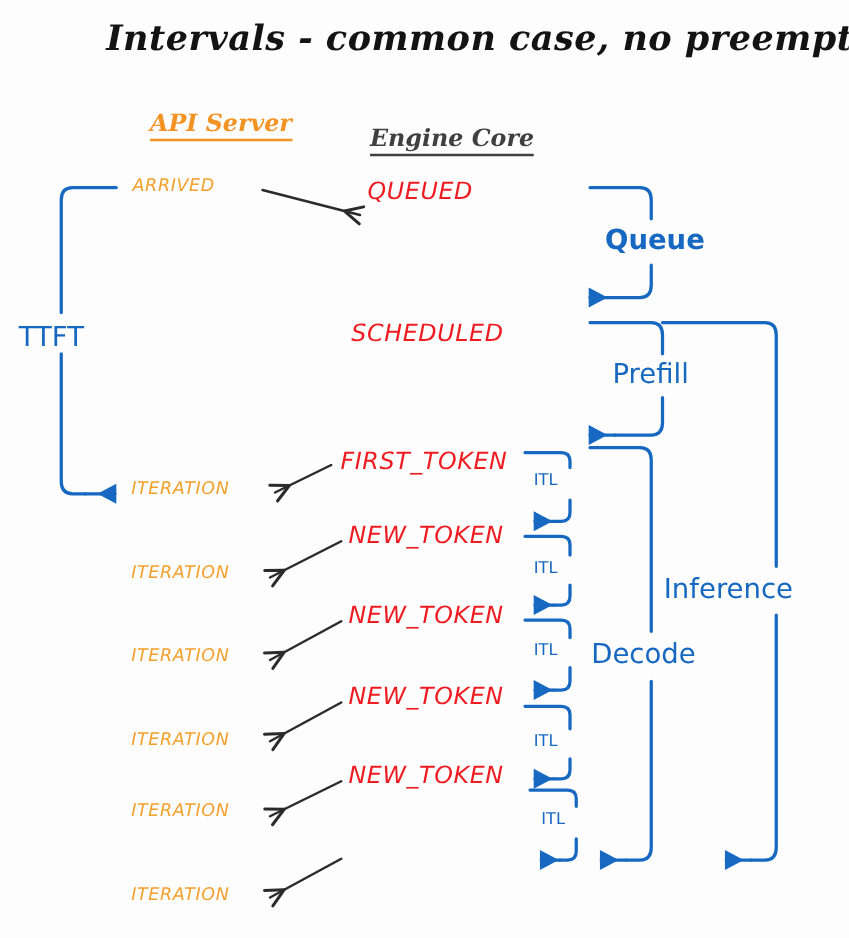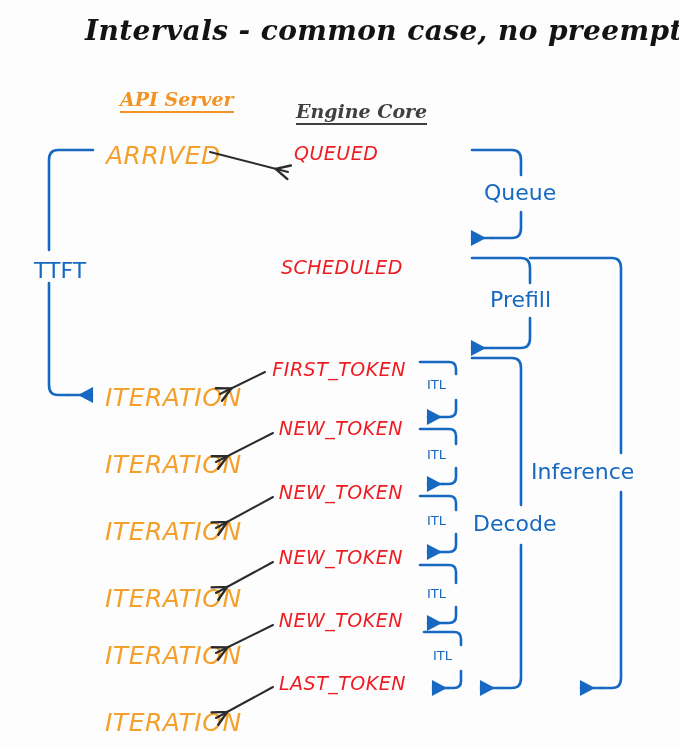--- a/index.html
+++ b/index.html
@@ -34,21 +34,21 @@
     padding-bottom:1px;
     margin-left:16px;
   }
   .colhead.api{ left:104px; top:88px; color:#F29323; }
   .colhead.engine{ left:280px; top:100px; color:#404040; }
 
   .api-state{
     position:absolute;
     font-family:"DejaVu Sans", sans-serif;
     font-style:italic;
-    font-size:25px;
+    font-size:14px;
     color:#F4A02C;
     white-space:nowrap;
     letter-spacing:.5px;
   }
   .engine-state{
     position:absolute;
     font-family:"DejaVu Sans", sans-serif;
     font-style:italic;
     font-size:19px;
     color:#EE1B21;
@@ -90,24 +90,23 @@
   <div class="api-state" style="left:105px; top:641px;">ITERATION</div>
   <div class="api-state" style="left:105px; top:708px;">ITERATION</div>
 
   <div class="engine-state" style="left:294px; top:142px;">QUEUED</div>
   <div class="engine-state rt" style="left:203px; top:358px; width:203px;">FIRST_TOKEN</div>
   <div class="engine-state" style="left:281px; top:256px;">SCHEDULED</div>
   <div class="engine-state rt" style="left:203px; top:417px; width:200px;">NEW_TOKEN</div>
   <div class="engine-state rt" style="left:203px; top:481px; width:200px;">NEW_TOKEN</div>
   <div class="engine-state rt" style="left:203px; top:546px; width:200px;">NEW_TOKEN</div>
   <div class="engine-state rt" style="left:203px; top:609px; width:200px;">NEW_TOKEN</div>
-  <div class="engine-state rt" style="left:203px; top:672px; width:203px;">LAST_TOKEN</div>
 
-  <div class="bluelabel" style="left:34px;  top:258px;">TTFT</div>
-  <div class="bluelabel" style="left:484px; top:180px;">Queue</div>
+  <div class="bluelabel" style="left:15px;  top:258px;">TTFT</div>
+  <div class="bluelabel" style="left:484px; top:180px;font-weight:bold;">Queue</div>
   <div class="bluelabel" style="left:490px; top:287px;text-align:right;">Prefill</div>
   <div class="bluelabel" style="left:473px; top:511px;">Decode</div>
   <div class="bluelabel" style="left:531px; top:459px;">Inference</div>
 
   <div class="bluelabel small" style="left:427px; top:377px;">ITL</div>
   <div class="bluelabel small" style="left:427px; top:447px;">ITL</div>
   <div class="bluelabel small" style="left:427px; top:513px;">ITL</div>
   <div class="bluelabel small" style="left:427px; top:586px;">ITL</div>
   <div class="bluelabel small" style="left:433px; top:648px;">ITL</div>
 

